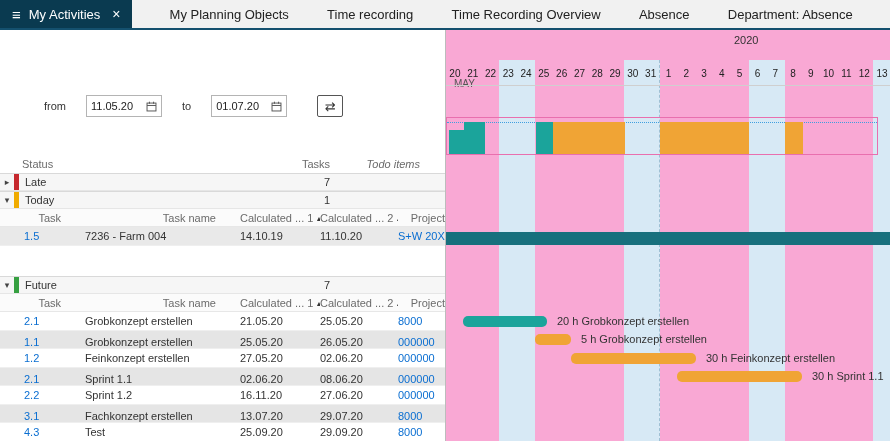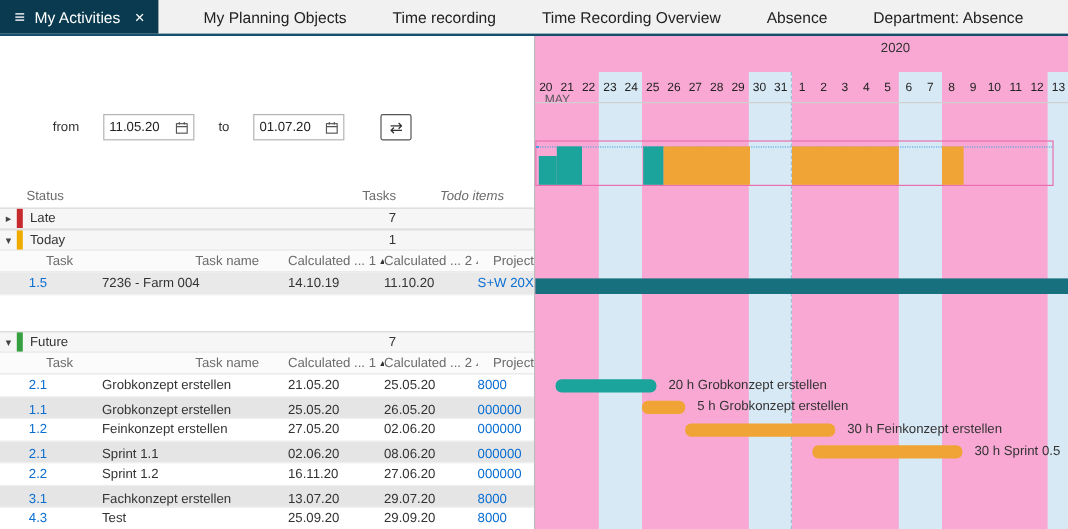--- a/index.html
+++ b/index.html
@@ -315,17 +315,17 @@
       <div class="gbar teal g1"></div>
       <div class="glabel l1">20 h Grobkonzept erstellen</div>
 
       <div class="gbar orange g2"></div>
       <div class="glabel l2">5 h Grobkonzept erstellen</div>
 
       <div class="gbar orange g3"></div>
       <div class="glabel l3">30 h Feinkonzept erstellen</div>
 
       <div class="gbar orange g4"></div>
-      <div class="glabel l4">30 h Sprint 0.5</div>
+      <div class="glabel l4">30 h Sprint 1.1</div>
 
     </section>
   </div>
 </div>
 
 </body></html>

